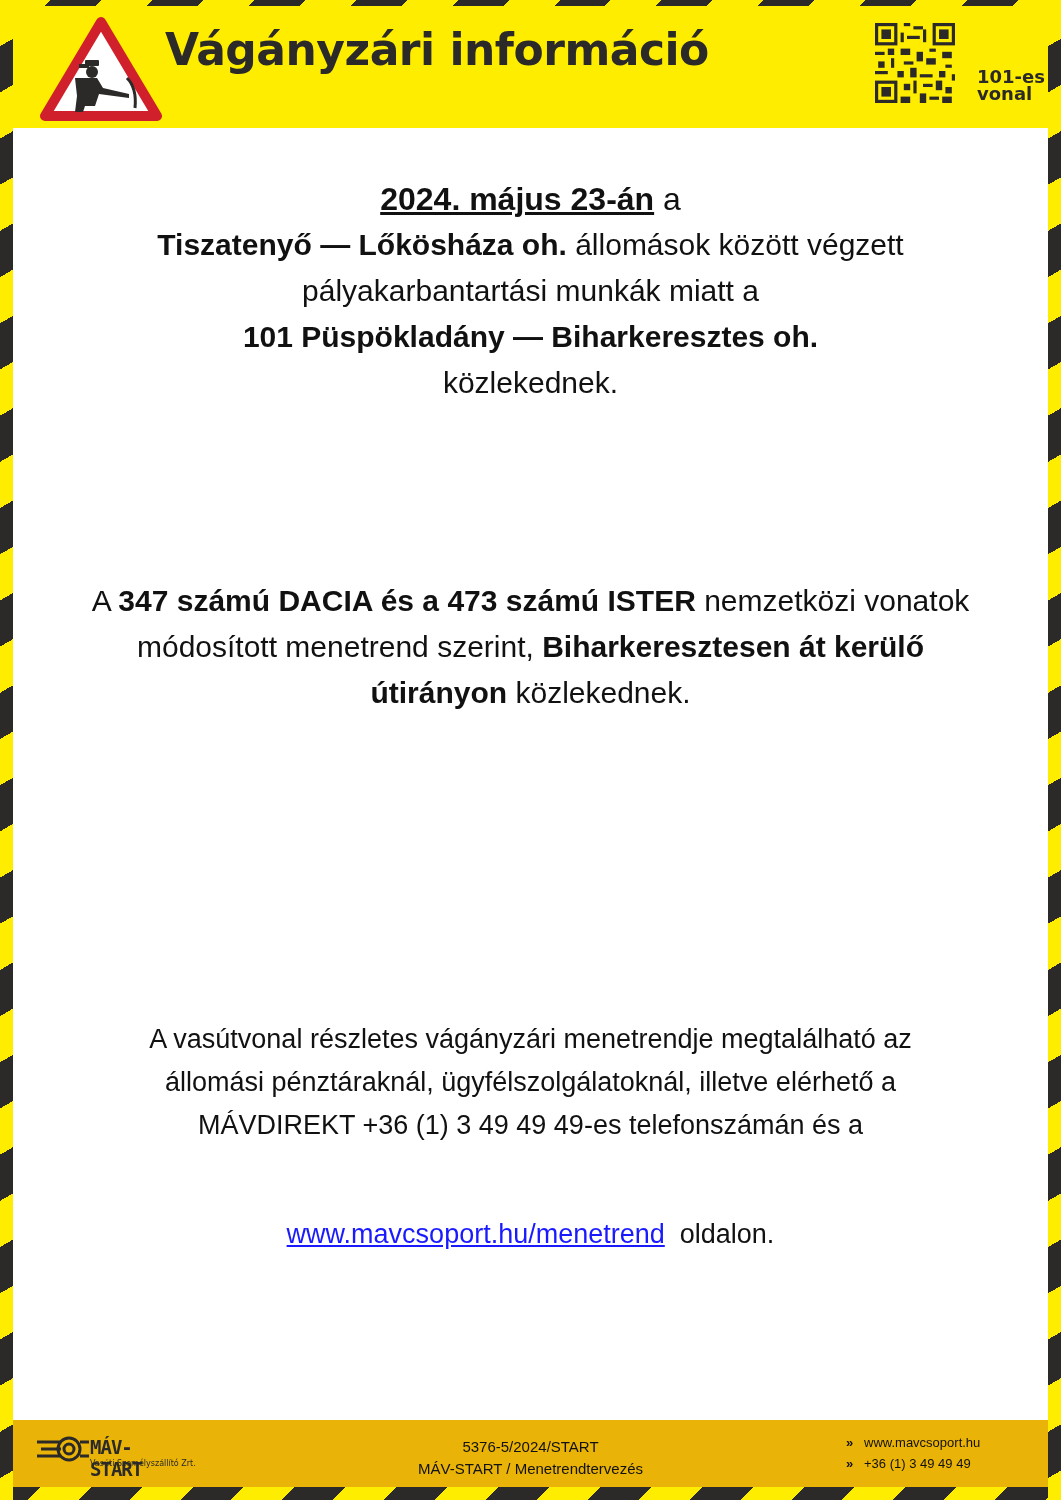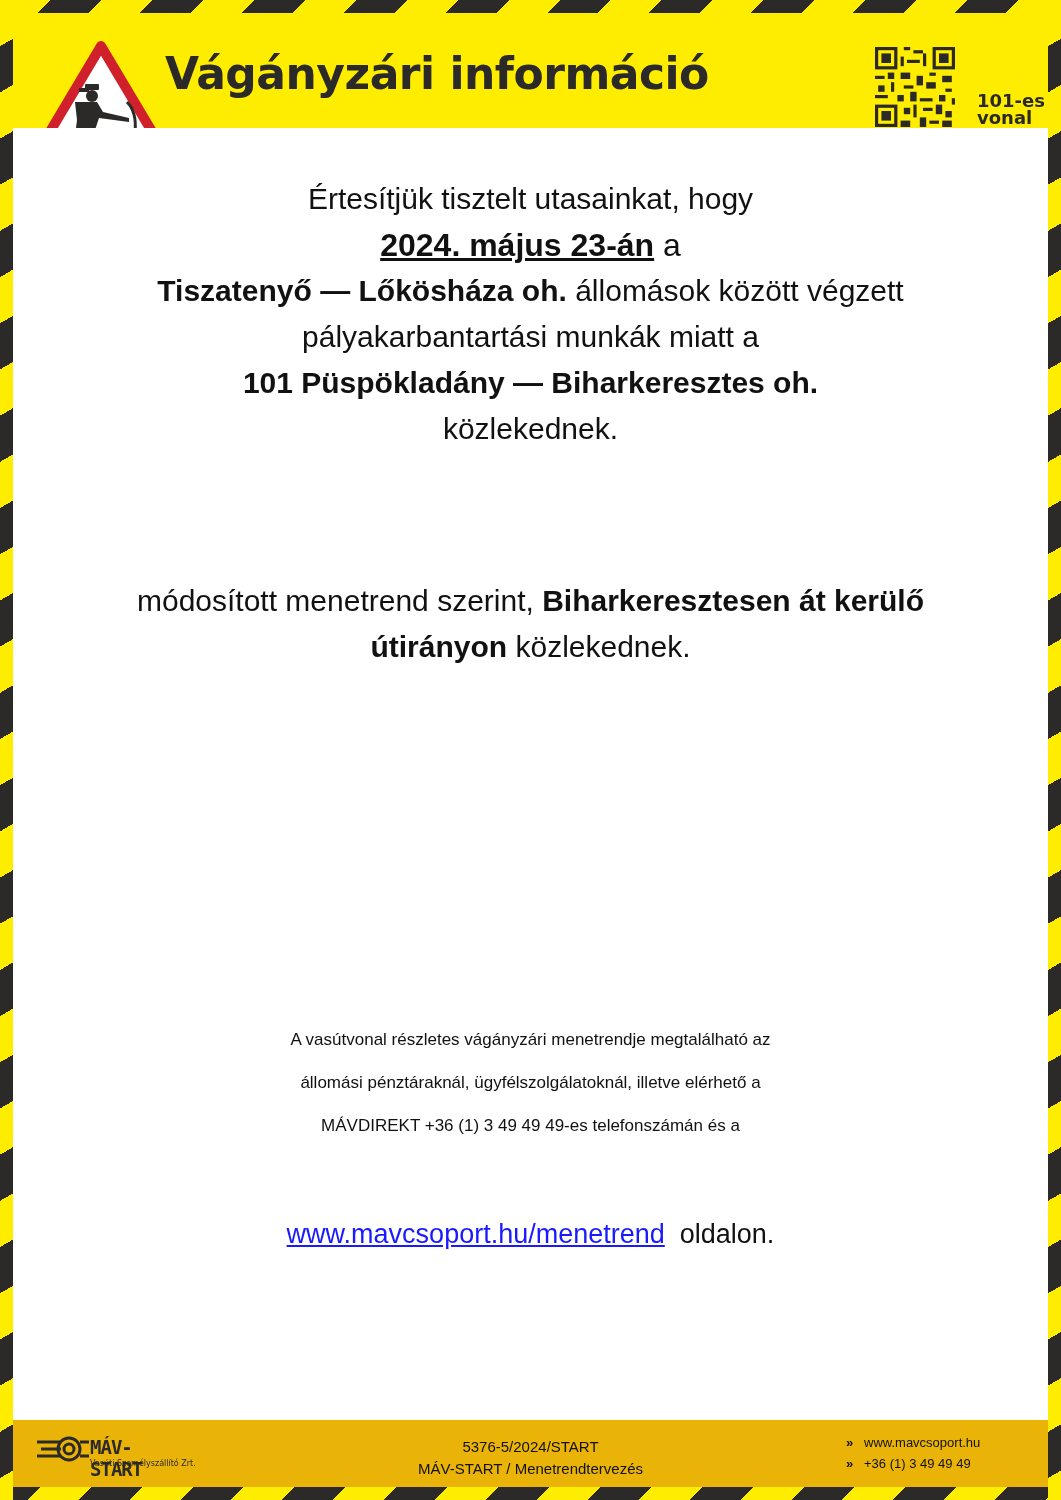--- a/index.html
+++ b/index.html
@@ -6,30 +6,30 @@
   body { width:1061px; height:1500px; position:relative; overflow:hidden; background:#ffed00; font-family:"DejaVu Sans", sans-serif; }
   .stripes {
     position:absolute; inset:0;
     background: repeating-linear-gradient(135deg, #ffed00 0 36px, #2b2a29 36px 72px);
   }
   .stripes-v {
     position:absolute; top:0; bottom:0; width:13px;
     background: repeating-linear-gradient(150deg, #ffed00 0 40px, #2b2a29 40px 80px);
   }
   .frame-yellow { position:absolute; left:13px; right:13px; top:13px; bottom:13px; background:#ffed00; }
-  .header { position:absolute; left:13px; right:13px; top:30px; height:115px; background:#ffed00; }
+  .header { position:absolute; left:13px; right:13px; top:6px; height:115px; background:#ffed00; }
   .warn { position:absolute; left:26px; top:10px; width:124px; height:108px; }
   .title { position:absolute; left:152px; top:18px; font-family:"DejaVu Sans", sans-serif; font-weight:bold; font-size:44px; color:#2b2a29; letter-spacing:-0.5px; }
   .qr { position:absolute; left:862px; top:17px; width:80px; height:80px; }
   .line-label { position:absolute; left:964px; top:62px; font-weight:bold; font-size:18px; line-height:17px; color:#2b2a29; }
   .content { position:absolute; left:13px; right:13px; top:128px; height:1292px; background:#fff; }
   .p { position:absolute; left:0; right:0; text-align:center; font-family:"Liberation Sans", sans-serif; color:#111; }
   .p1 { top:48px; font-size:30px; line-height:46px; }
   .p2 { top:450px; font-size:30px; line-height:46px; }
-  .p3 { top:890px; font-size:17px; line-height:43px; }
+  .p3 { top:890px; font-size:27px; line-height:43px; }
   .p4 { top:1085px; font-size:27px; line-height:43px; }
   .b { font-weight:bold; }
   .u { text-decoration:underline; }
   a.link { color:#1a1aff; text-decoration:underline; }
   .footer { position:absolute; left:13px; right:13px; top:1420px; height:67px; background:#eab308; }
   .logo { position:absolute; left:24px; top:14px; }
   .logo-name { position:absolute; left:53px; top:2px; font-weight:bold; font-size:19px; font-family:"DejaVu Sans Mono", monospace; color:#2b2a29; letter-spacing:-1px; }
   .logo-sub { position:absolute; left:53px; top:25px; font-size:8px; color:#2b2a29; white-space:nowrap; }
   .ref { position:absolute; left:0; right:0; top:16px; text-align:center; font-family:"Liberation Sans", sans-serif; font-size:15px; line-height:22px; color:#111; }
   .contact { position:absolute; left:833px; top:12px; font-family:"Liberation Sans", sans-serif; font-size:13px; line-height:21px; color:#111; }
@@ -100,29 +100,29 @@
     </g>
   </svg>
   <div class="line-label">
     <div>101-es</div>
     <div>vonal</div>
   </div>
 </div>
 
 <div class="content">
   <div class="p p1">
-    <div>Értesítjük tisztelt utasainkat, hogy</div>
     <div style="font-size:32px"><span class="b u">2024. május 23-án</span><span> a</span></div>
     <div><span class="b">Tiszatenyő — Lőkösháza oh.</span><span> állomások között végzett</span></div>
     <div>pályakarbantartási munkák miatt a</div>
     <div class="b">101 Püspökladány — Biharkeresztes oh.</div>
     <div>közlekednek.</div>
   </div>
 
   <div class="p p2">
+    <div><span>A </span><span class="b">347 számú DACIA és a 473 számú ISTER</span><span> nemzetközi vonatok</span></div>
     <div><span>módosított menetrend szerint, </span><span class="b">Biharkeresztesen át kerülő</span></div>
     <div><span class="b">útirányon</span><span> közlekednek.</span></div>
   </div>
 
   <div class="p p3">
     <div>A vasútvonal részletes vágányzári menetrendje megtalálható az</div>
     <div>állomási pénztáraknál, ügyfélszolgálatoknál, illetve elérhető a</div>
     <div>MÁVDIREKT +36 (1) 3 49 49 49-es telefonszámán és a</div>
   </div>
 

